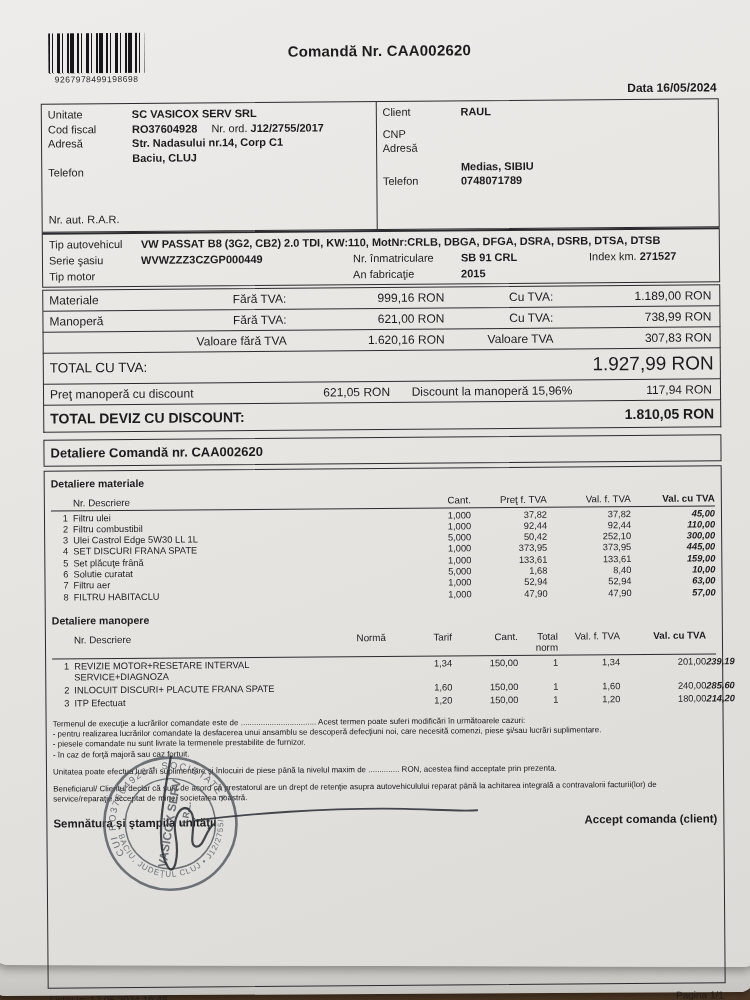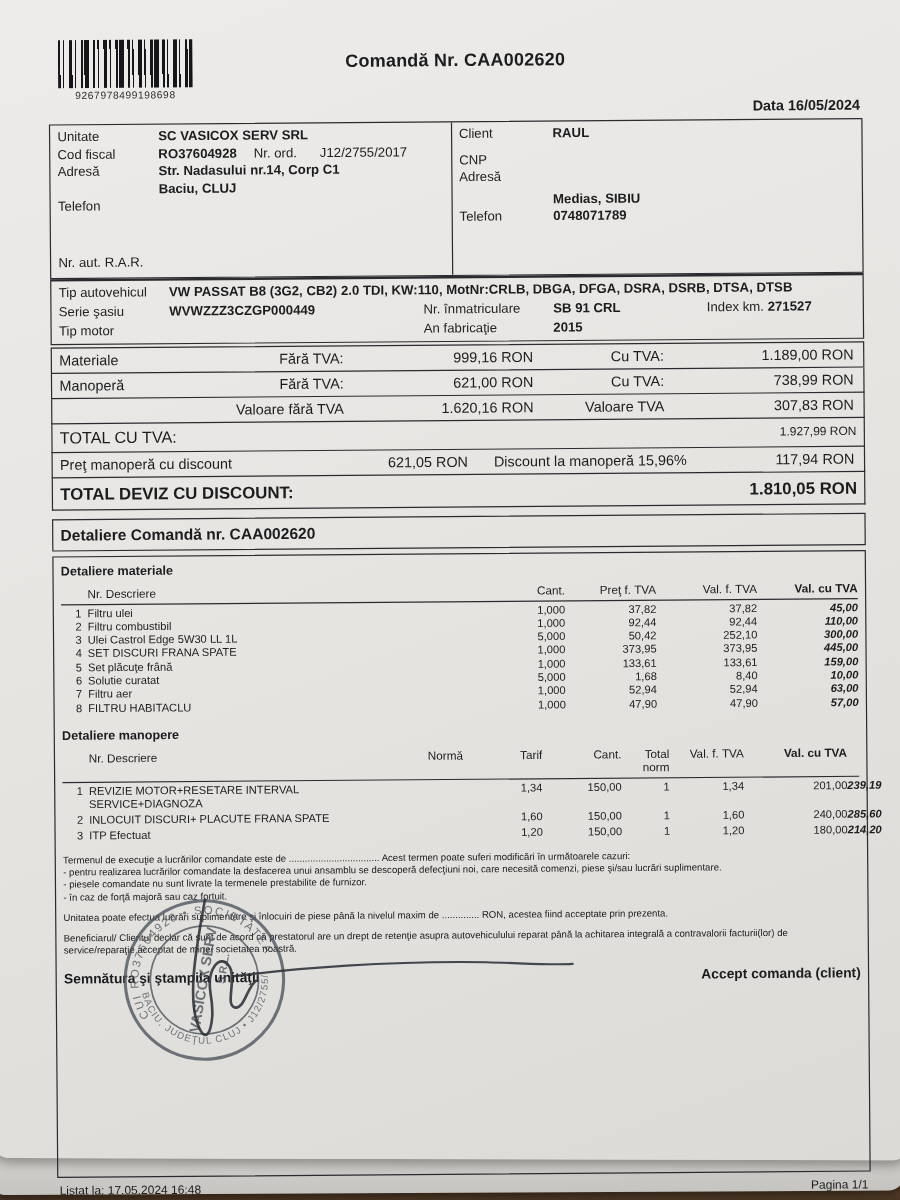--- a/index.html
+++ b/index.html
@@ -23,57 +23,57 @@
     background:linear-gradient(160deg,#edecea 0%,#e7e5e2 45%,#dcdad6 100%);
     box-shadow:0 4px 10px rgba(0,0,0,.35);
     border-radius:0 0 10px 18px;
     transform:rotate(.15deg);}
   .tilt{position:absolute;left:8px;top:6px;width:750px;height:960px;
     transform:rotate(-.45deg);transform-origin:50% 40%;color:#1c1c1f;}
 
   .content{position:absolute;left:35px;top:20px;width:678px;}
 
   
-  .barcode-wrap{position:absolute;left:8px;top:5px;width:112px;}
+  .barcode-wrap{position:absolute;left:8px;top:5px;width:96px;}
   .barcode{height:40px;
     background:repeating-linear-gradient(90deg,
       #15151a 0 2px,transparent 2px 4px,#15151a 4px 5px,transparent 5px 9px,
       #15151a 9px 12px,transparent 12px 14px,#15151a 14px 15px,transparent 15px 19px,
       #15151a 19px 21px,transparent 21px 22px,#15151a 22px 26px,transparent 26px 29px);}
   .barcode-num{font-size:8.5px;text-align:center;letter-spacing:.5px;margin-top:1px;color:#2a2a2e;}
   .doc-title{text-align:center;font-size:15px;font-weight:bold;padding-top:16px;letter-spacing:.2px;}
   .doc-date{text-align:right;font-size:12px;font-weight:bold;margin:24px 2px 4px 0;}
 
   .box{border:1.4px solid #2b2b2f;}
   .parties{display:grid;grid-template-columns:49.5% 50.5%;}
   .party{padding:3px 6px 4px 6px;font-size:11px;line-height:14.6px;}
   .party.left{border-right:1.4px solid #2b2b2f;}
   .prow{display:flex;}
   .plabel{width:84px;flex:0 0 84px;color:#222;}
   .pval{font-weight:bold;}
   .pval .sub{font-weight:normal;margin-left:14px;}
-  .pval .sub b{font-weight:normal;margin-left:16px;}
+  .pval .sub b{font-weight:bold;}
   .party.right .plabel{width:78px;flex:0 0 78px;}
 
   .vehicle{border:1.4px solid #2b2b2f;border-top-width:2px;font-size:11px;line-height:16px;padding:2px 6px;}
   .vrow{display:grid;grid-template-columns:92px 212px 108px 128px 1fr;}
   .vrow .full{grid-column:2 / 6;}
   .vlabel{color:#222;}
   .vbold{font-weight:bold;}
 
   .trowbox{border:1.4px solid #2b2b2f;border-top:none;font-size:12px;padding:3px 6px;}
   .trowbox.first{border-top:1.4px solid #2b2b2f;margin-top:2px;}
   .sumrow{display:grid;grid-template-columns:120px 125px 150px 1fr 150px;align-items:center;}
   .sumrow .k{text-align:right;padding-right:8px;}
   .sumrow .v{text-align:right;}
   .sumrow .k2{text-align:right;padding-right:10px;}
   .sumrow .v2{text-align:right;padding-right:2px;}
 
   .total-line{display:flex;justify-content:space-between;align-items:center;font-size:13.5px;padding:4px 6px;}
-  .total-line .val{font-size:10px;}
+  .total-line .val{font-size:19px;}
   .disc-line{display:grid;grid-template-columns:215px 135px 1fr 130px;font-size:12px;align-items:center;padding:3px 6px;}
   .disc-line .v{text-align:right;padding-right:10px;}
   .disc-line .lbl2{text-align:center;}
   .disc-line .v2{text-align:right;padding-right:2px;}
   .grand{display:flex;justify-content:space-between;align-items:center;font-weight:bold;font-size:14px;padding:5px 6px;}
 
   .detail-head{border:1.4px solid #2b2b2f;margin-top:7px;padding:5px 6px;font-weight:bold;font-size:13px;}
 
   .bigbox{border:1.6px solid #2b2b2f;margin-top:4px;height:508px;padding:4px 6px;position:relative;}
   .section-title{font-weight:bold;font-size:10.5px;margin:2px 0 8px 0;}

